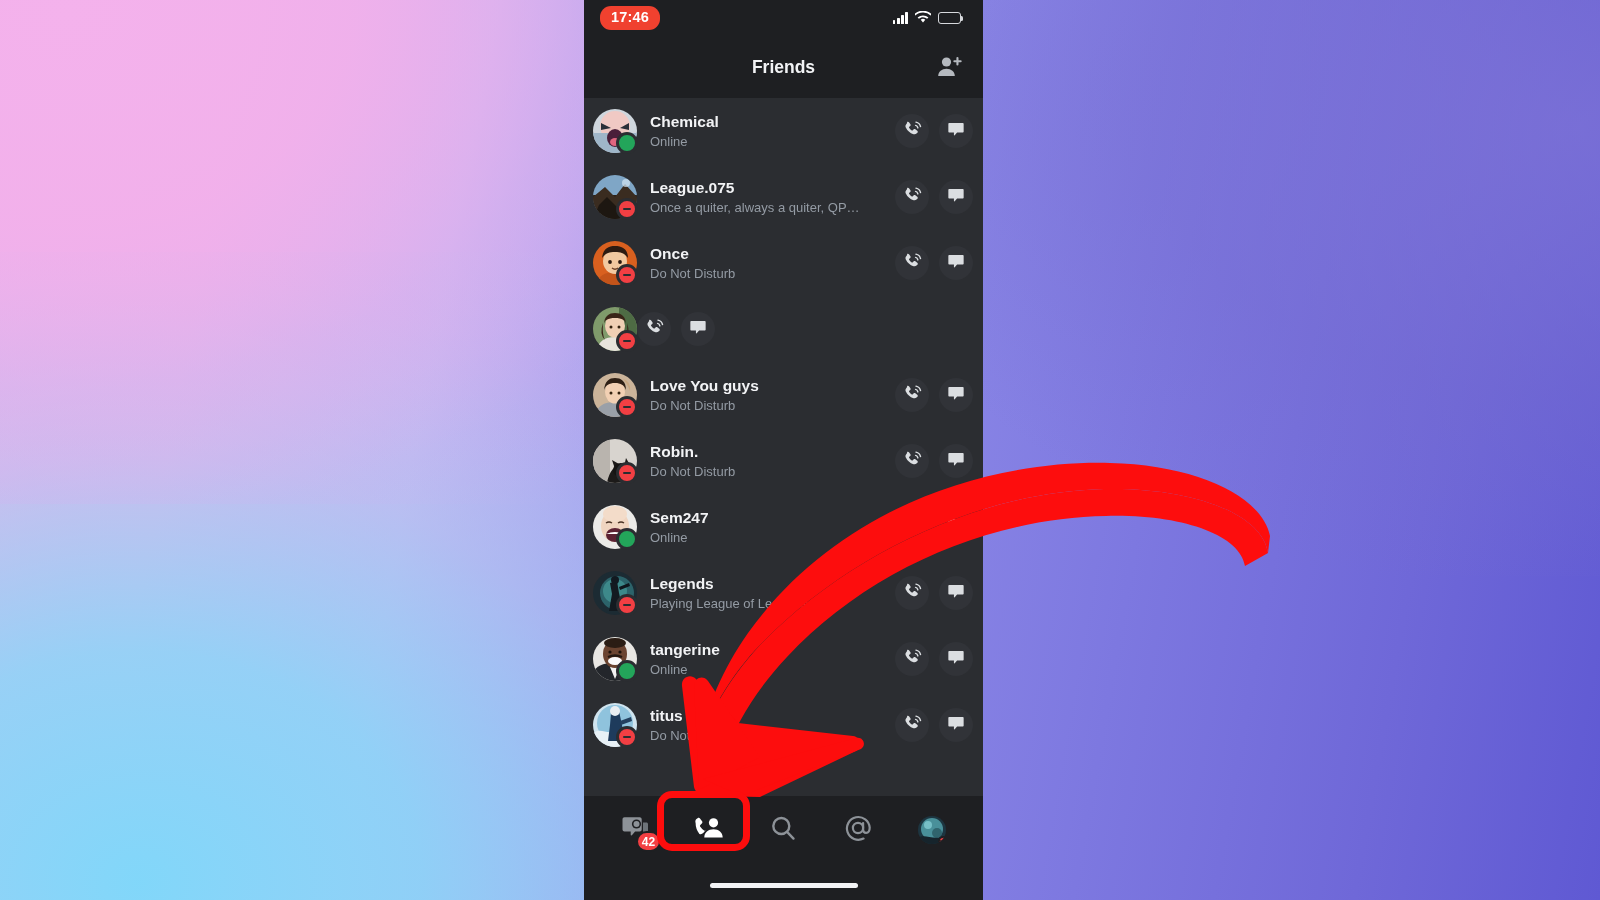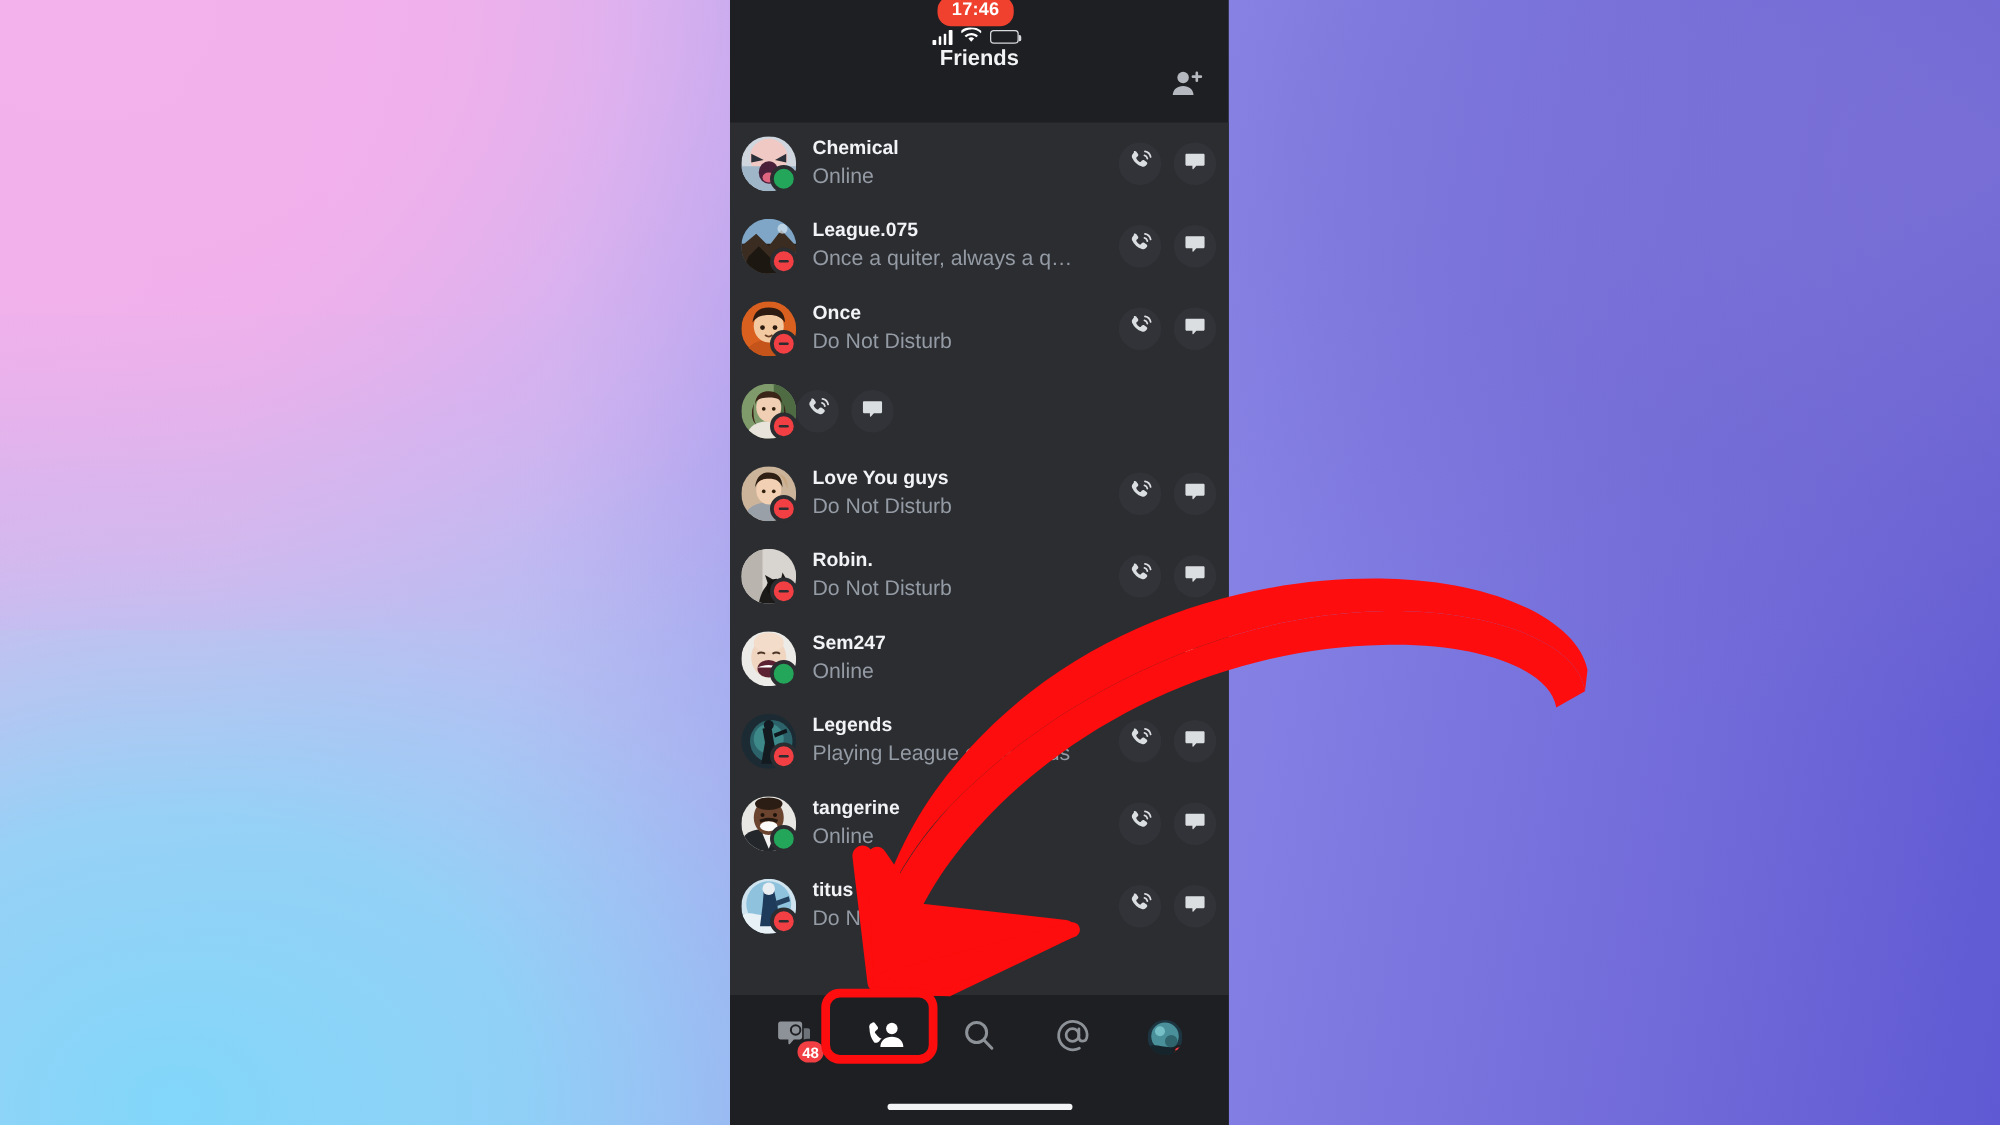--- a/index.html
+++ b/index.html
@@ -40,21 +40,21 @@
 
   
   #phone {
     position:absolute; left:584px; top:0; width:399px; height:900px;
     background:#1e1f22; overflow:hidden;
   }
 
   
   .statusbar {
     height:36px; display:flex; align-items:center;
-    justify-content:center; padding:0 22px 0 16px;flex-direction:column;
+    justify-content:space-between; padding:0 22px 0 16px;
   }
   .time-pill {
     background:#f0412f; color:#fff; font-size:14.5px; font-weight:bold;
     border-radius:11px; padding:2px 11px 3px; letter-spacing:0.2px;
     line-height:1.25;
   }
   .status-icons { display:flex; align-items:center; gap:7px; }
   .sig { display:flex; align-items:flex-end; gap:1.5px; height:12px; }
   .sig i { display:block; width:2.7px; background:#fff; border-radius:0.6px; }
   .sig i:nth-child(1){height:4px;} .sig i:nth-child(2){height:6.5px;}
@@ -64,21 +64,21 @@
     border-radius:3px; position:relative; padding:1.2px;
   }
   .batt::after {
     content:""; position:absolute; right:-3.4px; top:3px;
     width:2px; height:5px; background:#d7d9dd; border-radius:0 1.5px 1.5px 0;
   }
   .batt-fill { height:100%; width:52%; background:#f5d11e; border-radius:1px; }
 
   
   .header {
-    height:62px; display:flex; 
+    height:62px; display:flex; align-items:center;
     justify-content:center; position:relative; padding:0 18px;
   }
   .header-title { color:#f2f3f5; font-size:17.5px; font-weight:bold; }
   .add-friend { position:absolute; right:19px; top:50%; transform:translateY(-50%);
                 width:28px; height:28px; display:flex; align-items:center; justify-content:center; }
 
   
   .list-wrap { background:#2b2d31; height:calc(900px - 36px - 62px - 104px); overflow:hidden; }
   .section-head {
     color:#b8babf; font-size:11.8px; font-weight:bold; letter-spacing:0.5px;
@@ -102,21 +102,21 @@
   .pres.dnd { background:#f23f43; }
   .pres.dnd::after {
     content:""; width:8px; height:2.6px; background:#2b2d31; border-radius:2px;
   }
   .meta { flex:1; min-width:0; padding-left:13px; }
   .uname {
     color:#f2f3f5; font-size:15.5px; font-weight:bold; line-height:1.25;
     white-space:nowrap; overflow:hidden; text-overflow:ellipsis;
   }
   .ustatus {
-    color:#949ba4; font-size:17px; line-height:1.35; margin-top:2px;
+    color:#949ba4; font-size:13px; line-height:1.35; margin-top:2px;
     white-space:nowrap; overflow:hidden; text-overflow:ellipsis; max-width:215px;
   }
   .actions { display:flex; gap:10px; align-items:center; flex:0 0 auto; }
   .abtn {
     width:34px; height:34px; border-radius:50%; background:#313338;
     display:flex; align-items:center; justify-content:center;
   }
   .abtn.hidden { visibility:hidden; }
 
   
@@ -544,21 +544,21 @@
 
   <div class="navbar">
     <div class="nav-items" id="nav-items">
         <div class="nav-item">
           <span><svg width="28" height="28" viewBox="0 0 28 28" fill="#8d9298">
     <path d="M3.5 3.2h15.2c1.1 0 2 .9 2 2v10.4c0 1.1-.9 2-2 2h-4.6l-3.2 3.6a.7.7 0 0 1-1.2-.5v-3.1H3.5c-1.1 0-2-.9-2-2V5.2c0-1.1.9-2 2-2z"></path>
     <circle cx="15.5" cy="10" r="4.6" fill="#1e1f22"></circle>
     <circle cx="15.5" cy="10" r="3" fill="#8d9298"></circle>
     <path d="M22 8.5h3.4c.9 0 1.6.7 1.6 1.6v8c0 .9-.7 1.6-1.6 1.6h-1v2.6a.6.6 0 0 1-1 .4l-2.6-3H22z" fill="#6d7379"></path>
             </svg></span>
-          <span class="badge">48</span>
+          <span class="badge">42</span>
         </div>
         <div class="nav-item">
           <span><svg width="30" height="30" viewBox="0 0 30 30" fill="#ffffff">
     <circle cx="19.5" cy="9.8" r="4.6"></circle>
     <path d="M10.3 24.6c0-5.1 4-8.3 9.2-8.3s9.2 3.2 9.2 8.3H10.3z"></path>
     <path d="M3.6 5.3c.7-.7 1.8-.6 2.4.2l2.1 2.8c.5.7.4 1.7-.3 2.3l-1.5 1.3c-.4.4-.5 1-.2 1.5a16 16 0 0 0 4 4.1c.4.3 1 .2 1.4-.2l.8-.9-2.2 2.5-.9 1.2c-1 1-2.5 1.3-3.8.8A18 18 0 0 1 1.6 9.9C1.1 8.5 1.4 7 2.4 6l1.2-.7z"></path>
             </svg></span>
         </div>
         <div class="nav-item">
           <span><svg width="28" height="28" viewBox="0 0 28 28" fill="none" stroke="#8d9298" stroke-width="2.4" stroke-linecap="round">

